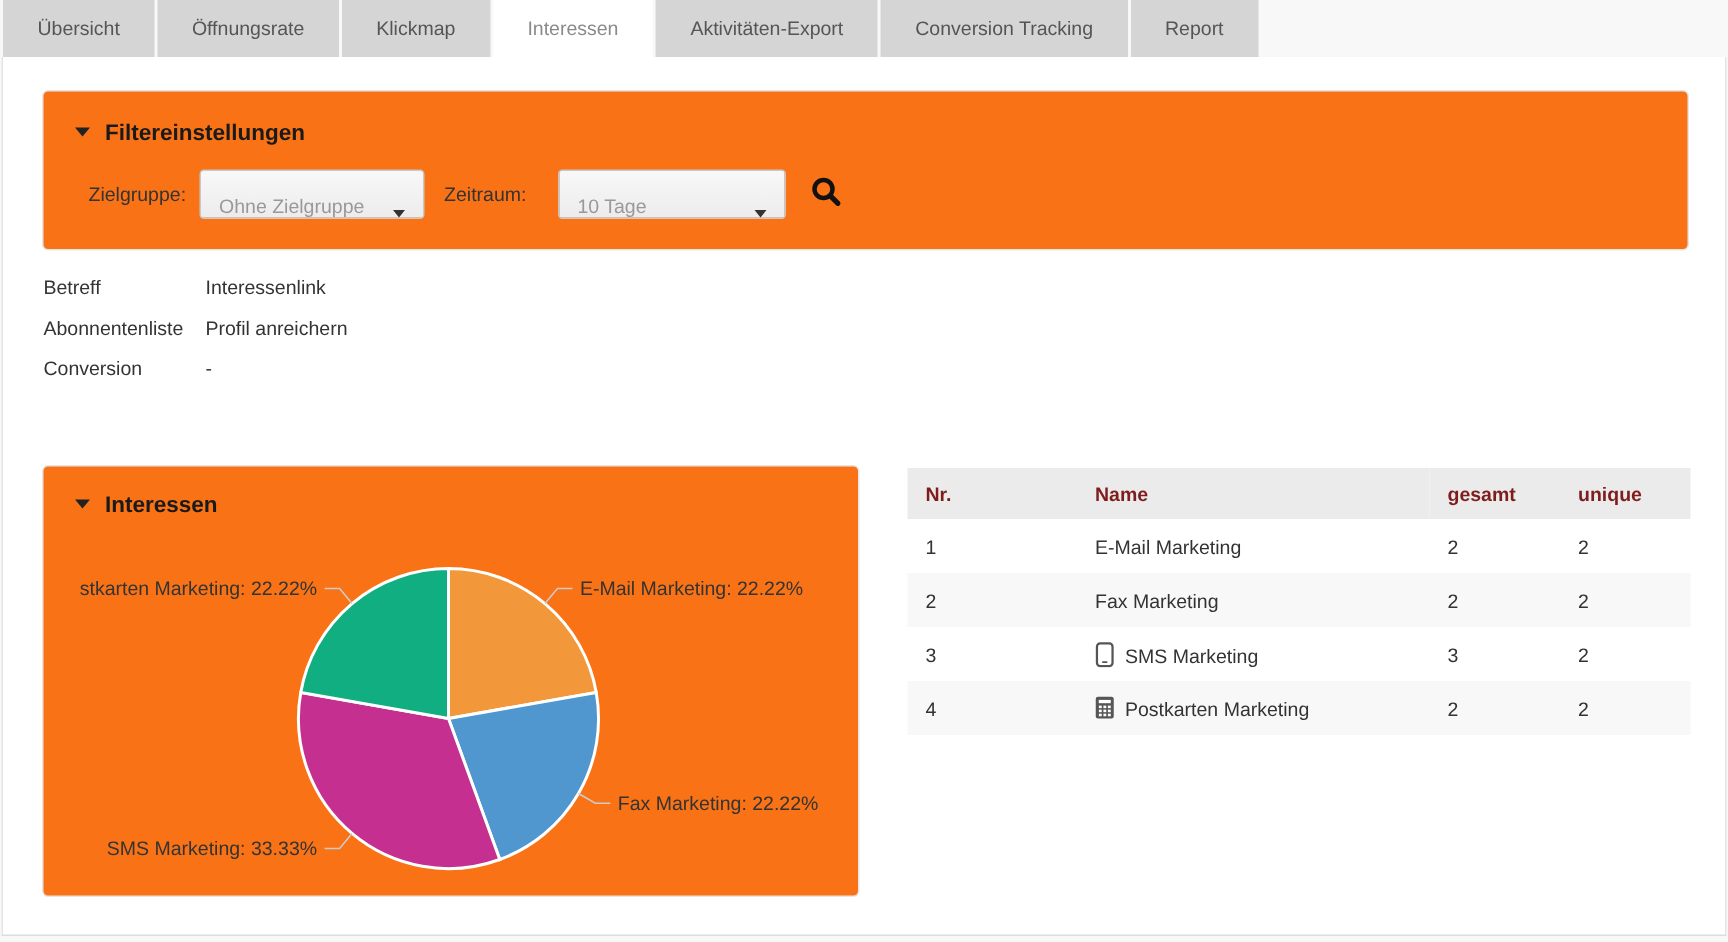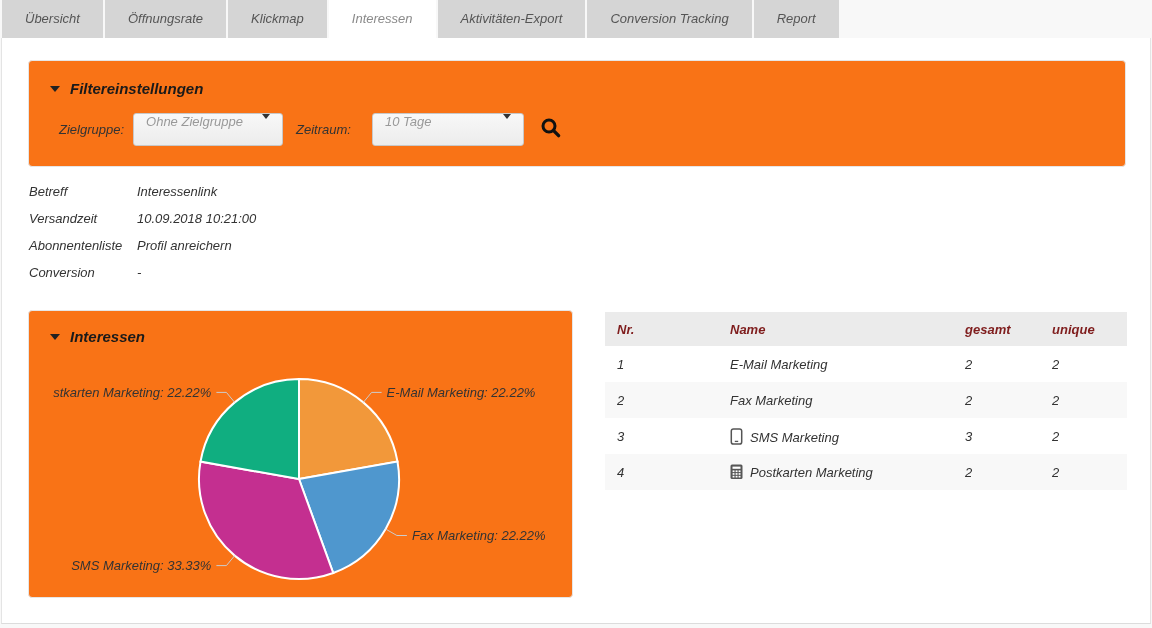--- a/index.html
+++ b/index.html
@@ -1,17 +1,17 @@
 <!DOCTYPE html>
 <html><head>
 <meta charset="utf-8">
 <style>
   * { margin:0; padding:0; box-sizing:border-box; }
   html,body { width:1152px; height:628px; font-family:"Liberation Sans",sans-serif; background:#f8f8f8; overflow:hidden; }
-  .page { position:relative; width:1152px; height:628px;font-style:italic; }
+  .page { position:relative; width:1152px; height:628px; }
 
   
   .tabbar { position:absolute; top:0; left:2px; display:flex; gap:2px; height:38px; }
   .tab { height:38px; line-height:38px; padding:0 23px; background:#d5d5d5; color:#555;
          font-size:13px; white-space:nowrap; cursor:pointer; }
   .tab.active { background:#fff; color:#8a8a8a; }
 
   
   .content { position:absolute; top:38px; left:1px; width:1150px; height:586px;
              background:#fff; border-left:1px solid #e4e4e4; border-right:1px solid #e4e4e4;
@@ -22,21 +22,21 @@
   .tri-down { display:inline-block; width:0; height:0; border-left:5px solid transparent;
               border-right:5px solid transparent; border-top:6px solid #222;
               margin-right:10px; vertical-align:2px; }
   .panel-title { font-size:15px; font-weight:bold; color:#1a1a1a; }
 
   
   .filter-panel { position:absolute; left:26px; top:22px; width:1098px; height:107px; padding:19px 0 0 21px; }
   .filter-controls { margin-top:15px; padding-left:9px; display:flex; align-items:center; }
   .ctl-label { font-size:13px; color:#333; margin-right:9px; }
   .dropdown { height:33px; border:1px solid #c8c8c8; border-radius:3px;
-              background:linear-gradient(#f8f8f8,#ececec); display:flex; align-items:flex-start;
+              background:linear-gradient(#f8f8f8,#ececec); display:flex; align-items:flex-end;
               justify-content:space-between; padding:0 12px; cursor:pointer; }
   .dd-zielgruppe { width:150px; margin-right:13px; }
   .dd-zeitraum   { width:152px;margin-left:12px; }
   .dd-value { font-size:13px; color:#999; }
   .dd-caret { width:0; height:0; border-left:4px solid transparent; border-right:4px solid transparent;
               border-top:5px solid #333; margin-left:8px; }
   .search-btn { margin-left:14px; background:none; border:none; cursor:pointer; padding:2px; }
 
   
   .info-list { position:absolute; left:27px; top:146px; }
@@ -99,24 +99,20 @@
             <line x1="13.6" y1="13.6" x2="18.6" y2="18.6" stroke="#111" stroke-width="3.4" stroke-linecap="round"></line>
           </svg>
         </button>
       </div>
     </div>
 
     <div class="info-list">
       <div class="info-row">
         <span class="info-label">Betreff</span>
         <span class="info-value">Interessenlink</span>
-      </div>
-      <div class="info-row">
-        <span class="info-label">Versandzeit</span>
-        <span class="info-value">10.09.2018 10:21:00</span>
       </div>
       <div class="info-row">
         <span class="info-label">Abonnentenliste</span>
         <span class="info-value">Profil anreichern</span>
       </div>
       <div class="info-row">
         <span class="info-label">Conversion</span>
         <span class="info-value">-</span>
       </div>
     </div>

